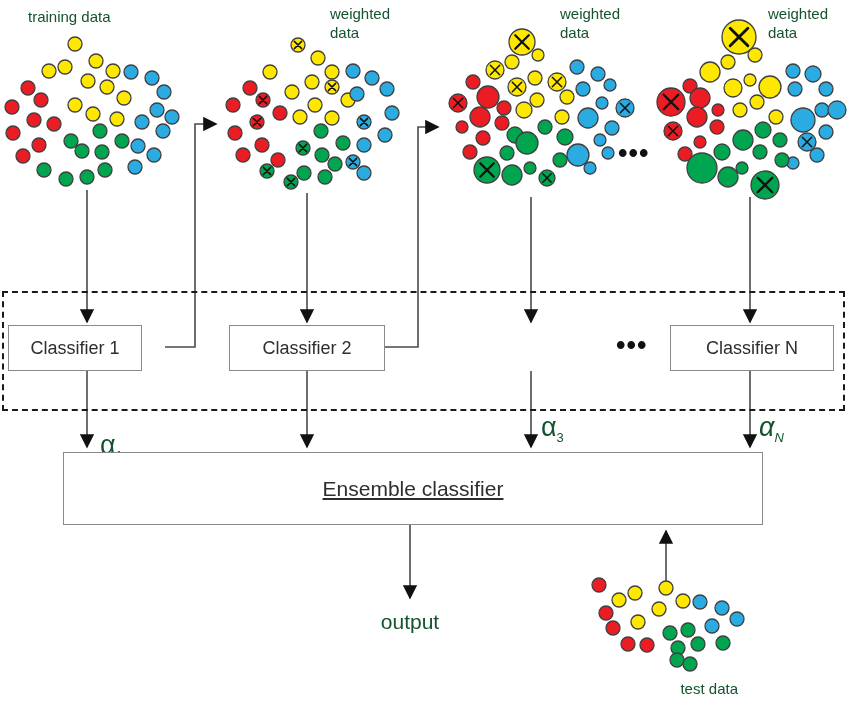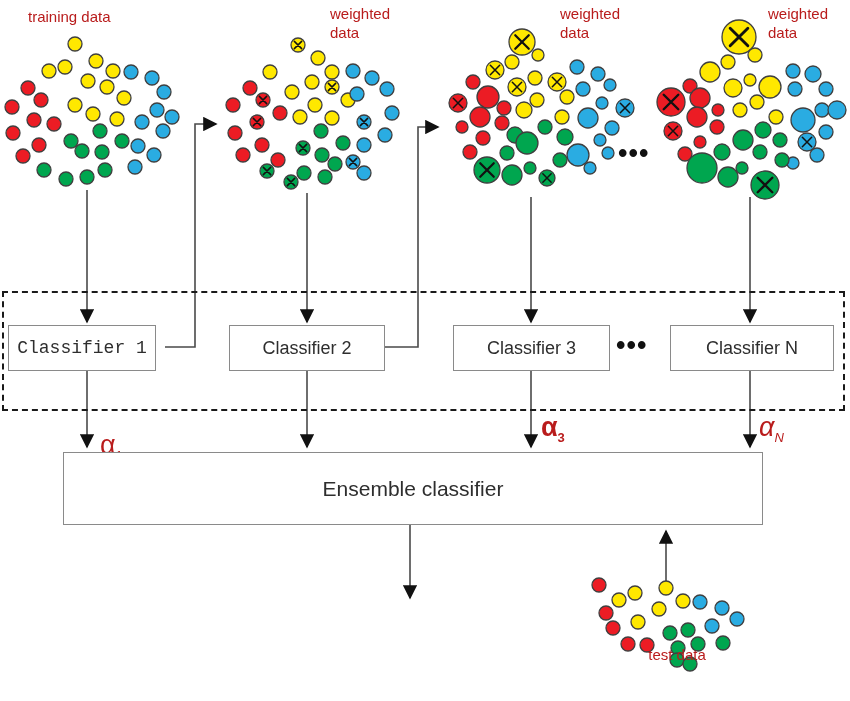--- a/index.html
+++ b/index.html
@@ -1,38 +1,38 @@
 <!DOCTYPE html>
 <html><head>
 <meta charset="utf-8">
 <style>
   html,body{margin:0;padding:0;background:#ffffff;}
   #stage{
     position:relative;width:850px;height:701px;background:#ffffff;overflow:hidden;
     font-family:"Liberation Sans","DejaVu Sans",sans-serif;color:#2e2e2e;
   }
   #diagram-svg{position:absolute;left:0;top:0;z-index:1;}
-  .lbl{position:absolute;z-index:2;white-space:nowrap;color:#b91c1c;}
+  .lbl{position:absolute;z-index:2;white-space:nowrap;color:#14532d;}
   .cluster-label{font-size:15px;line-height:19px;}
   .dots-ellipsis{font-size:27px;font-weight:bold;letter-spacing:1px;color:#111;}
   .dashed-rect{
     position:absolute;z-index:2;left:2px;top:291px;width:839px;height:116px;
     border:2.5px dashed #1a1a1a;background:transparent;
   }
   .clf-box{
     position:absolute;z-index:3;top:325px;height:46px;background:#ffffff;
     border:1.5px solid #8a8a8a;display:flex;align-items:center;justify-content:center;
     font-size:18px;box-sizing:border-box;
   }
   .alpha{position:absolute;z-index:2;font-size:27px;line-height:27px;}
   .alpha sub{font-size:13px;}
   .ensemble-box{
     position:absolute;z-index:3;left:63px;top:452px;width:700px;height:73px;
     background:#ffffff;border:1.5px solid #8a8a8a;display:flex;align-items:center;
-    justify-content:center;font-size:21px;box-sizing:border-box;
+    justify-content:center;font-size:21px;box-sizing:border-box;text-decoration:underline;
   }
   .big-lbl{font-size:21px;}
 </style>
 </head>
 <body>
 
 <div id="stage">
 
   <svg id="diagram-svg" width="850" height="701" viewBox="0 0 850 701">
     <defs>
@@ -284,48 +284,46 @@
   </div>
   <div class="lbl cluster-label" style="left:768px;top:4px;">
     <div>weighted</div>
     <div>data</div>
   </div>
 
   <div class="lbl dots-ellipsis" style="left:618px;top:138px;">•••</div>
 
   <div class="dashed-rect"></div>
 
-  <div class="clf-box" style="left:8px;width:148px;font-family:Liberation Mono, monospace;">
+  <div class="clf-box" style="left:8px;width:134px;">
     <span>Classifier 1</span>
   </div>
   <div class="clf-box" style="left:229px;width:156px;">
     <span>Classifier 2</span>
   </div>
-  <div class="clf-box" style="left:453px;width:157px;">
-    <span>Classifier 3</span>
-  </div>
   <div class="clf-box" style="left:670px;width:164px;">
     <span>Classifier N</span>
   </div>
 
   <div class="lbl dots-ellipsis" style="left:616px;top:330px;">•••</div>
 
   <div class="lbl alpha" style="left:100px;top:432px;">
     <span>α</span><sub>1</sub>
   </div>
   <div class="lbl alpha" style="left:315px;top:414px;margin-top:48px;">
     <span>α</span><sub>2</sub>
   </div>
-  <div class="lbl alpha" style="left:541px;top:414px;font-weight:bold;">
+  <div class="lbl alpha" style="left:541px;top:414px;">
     <span>α</span><sub>3</sub>
   </div>
   <div class="lbl alpha" style="left:759px;top:414px;font-style:italic;">
     <span>α</span><sub>N</sub>
   </div>
 
   <div class="ensemble-box">
     <span>Ensemble classifier</span>
   </div>
 
-
-  <div class="lbl cluster-label" style="left:616px;top:645px;width:122px;text-align:center;">test data</div>
+  <div class="lbl big-lbl" style="left:350px;top:610px;width:120px;text-align:center;">output</div>
+
+  <div class="lbl cluster-label" style="left:616px;top:679px;width:122px;text-align:right;">test data</div>
 
 </div>
 
 </body></html>

